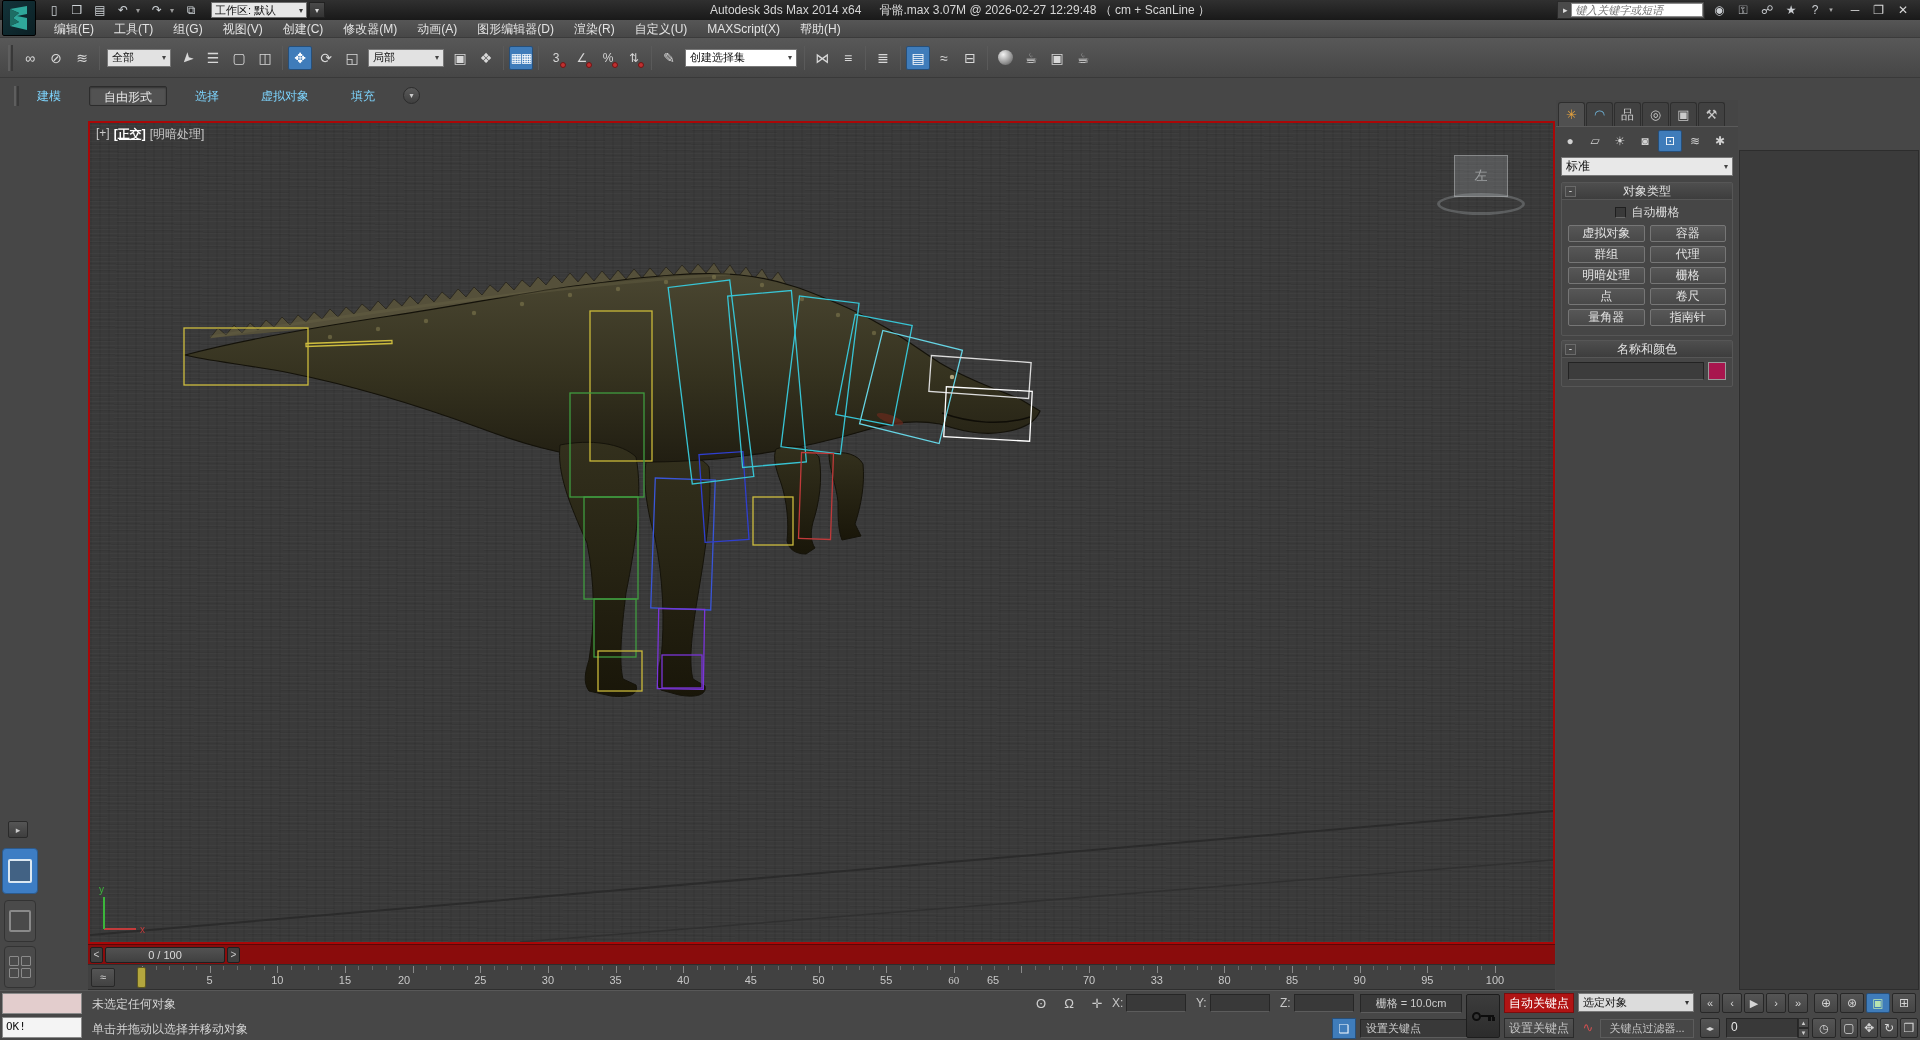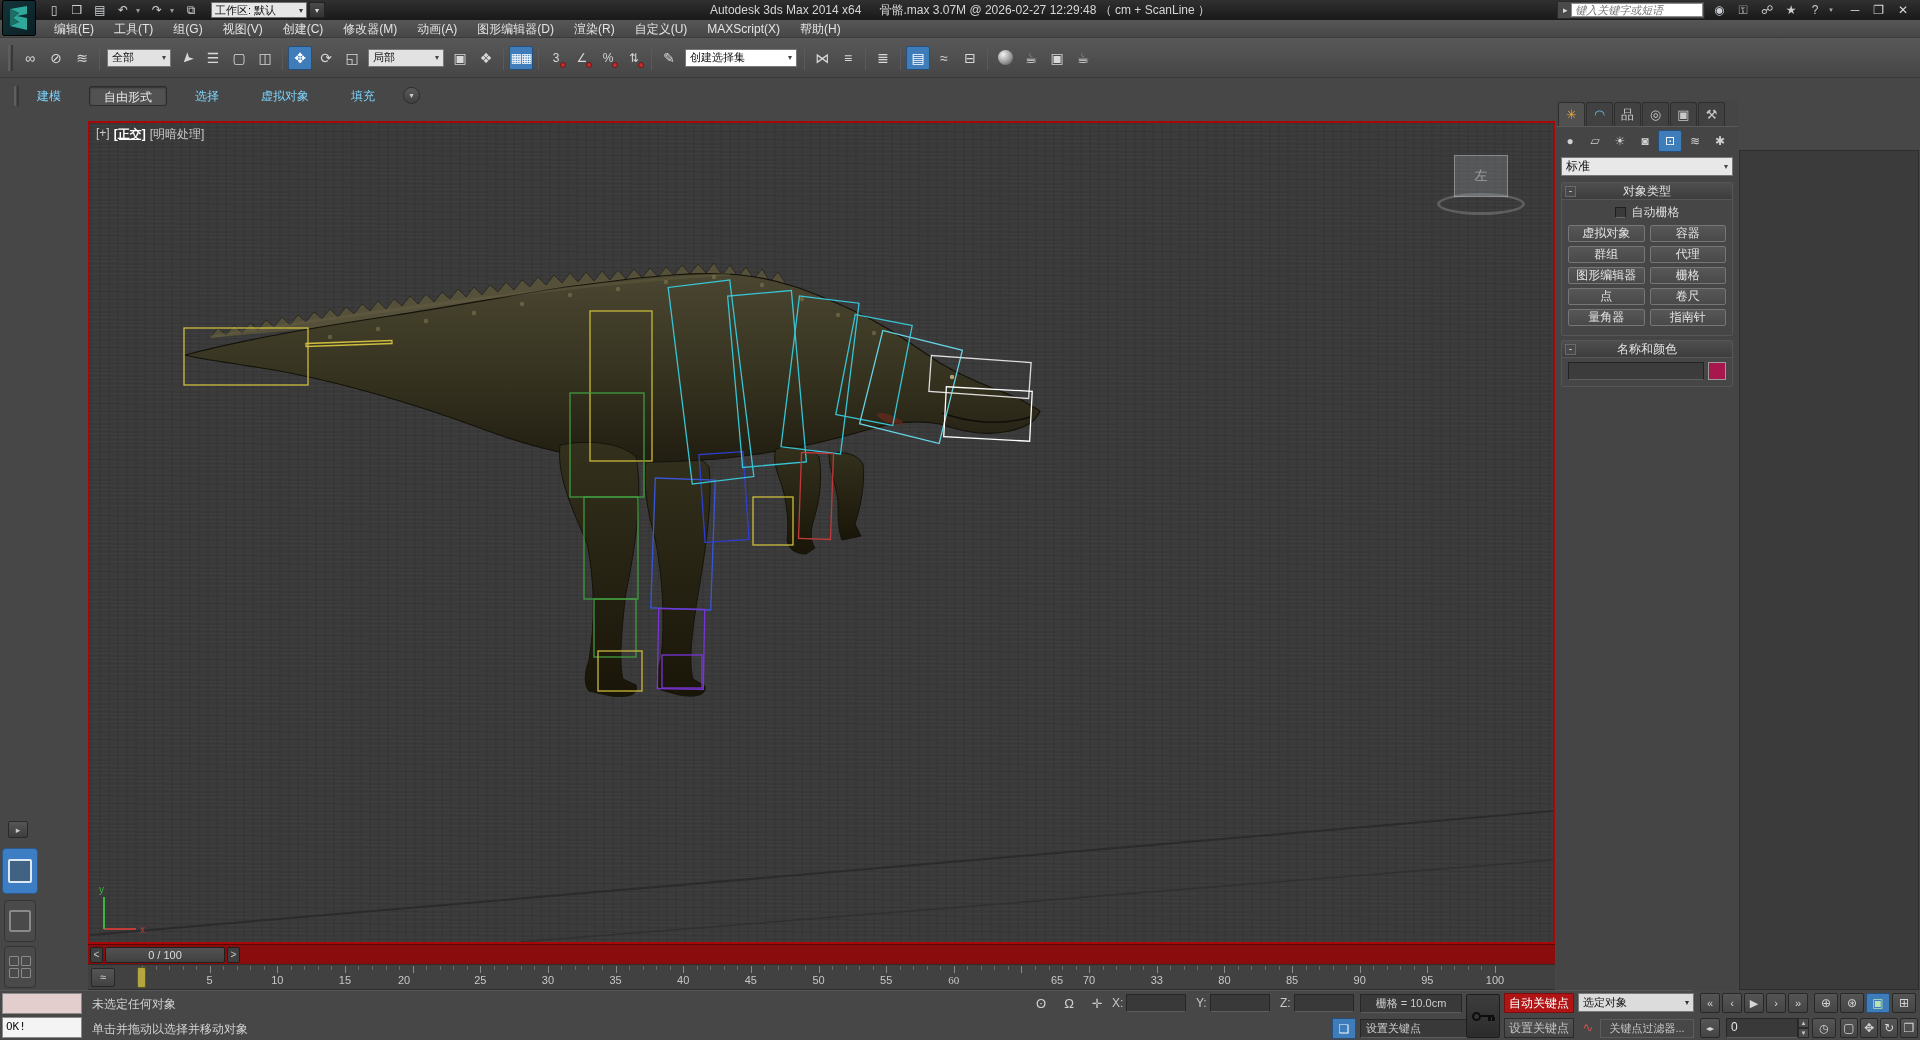--- a/index.html
+++ b/index.html
@@ -480,21 +480,21 @@
       <div class="tick" style="left: 825.21px; height: 4px;"></div>
       <div class="tick" style="left: 838.74px; height: 4px;"></div>
       <div class="tick" style="left: 852.27px; height: 4px;"></div>
       <div class="tick major" style="left: 865.8px; height: 7px;"></div>
       <div class="tick-label" style="left: 865.8px; font-family: Liberation Serif, serif;">60</div>
       <div class="tick" style="left: 879.33px; height: 4px;"></div>
       <div class="tick" style="left: 892.86px; height: 4px;"></div>
       <div class="tick" style="left: 906.39px; height: 4px;"></div>
       <div class="tick" style="left: 919.92px; height: 4px;"></div>
       <div class="tick major" style="left: 933.45px; height: 7px;"></div>
-      <div class="tick-label" style="left: 969px;">65</div>
+      <div class="tick-label" style="left: 905px;">65</div>
       <div class="tick" style="left: 946.98px; height: 4px;"></div>
       <div class="tick" style="left: 960.51px; height: 4px;"></div>
       <div class="tick" style="left: 974.04px; height: 4px;"></div>
       <div class="tick" style="left: 987.57px; height: 4px;"></div>
       <div class="tick major" style="left: 1001.1px; height: 7px;"></div>
       <div class="tick-label" style="left: 1001.1px;">70</div>
       <div class="tick" style="left: 1014.63px; height: 4px;"></div>
       <div class="tick" style="left: 1028.16px; height: 4px;"></div>
       <div class="tick" style="left: 1041.69px; height: 4px;"></div>
       <div class="tick" style="left: 1055.22px; height: 4px;"></div>
@@ -635,21 +635,21 @@
     </div>
     <div class="autogrid-row">
       <span class="checkbox"></span>
       <span>自动栅格</span>
     </div>
     <div class="obj-grid" id="objgrid">
         <div class="pbtn">虚拟对象</div>
         <div class="pbtn">容器</div>
         <div class="pbtn">群组</div>
         <div class="pbtn">代理</div>
-        <div class="pbtn">图形编辑器</div>
+        <div class="pbtn">明暗处理</div>
         <div class="pbtn">栅格</div>
         <div class="pbtn">点</div>
         <div class="pbtn">卷尺</div>
         <div class="pbtn">量角器</div>
         <div class="pbtn">指南针</div>
       </div>
   </div>
   <div class="rollout">
     <div class="ro-head">
       <span class="ro-minus">-</span>

